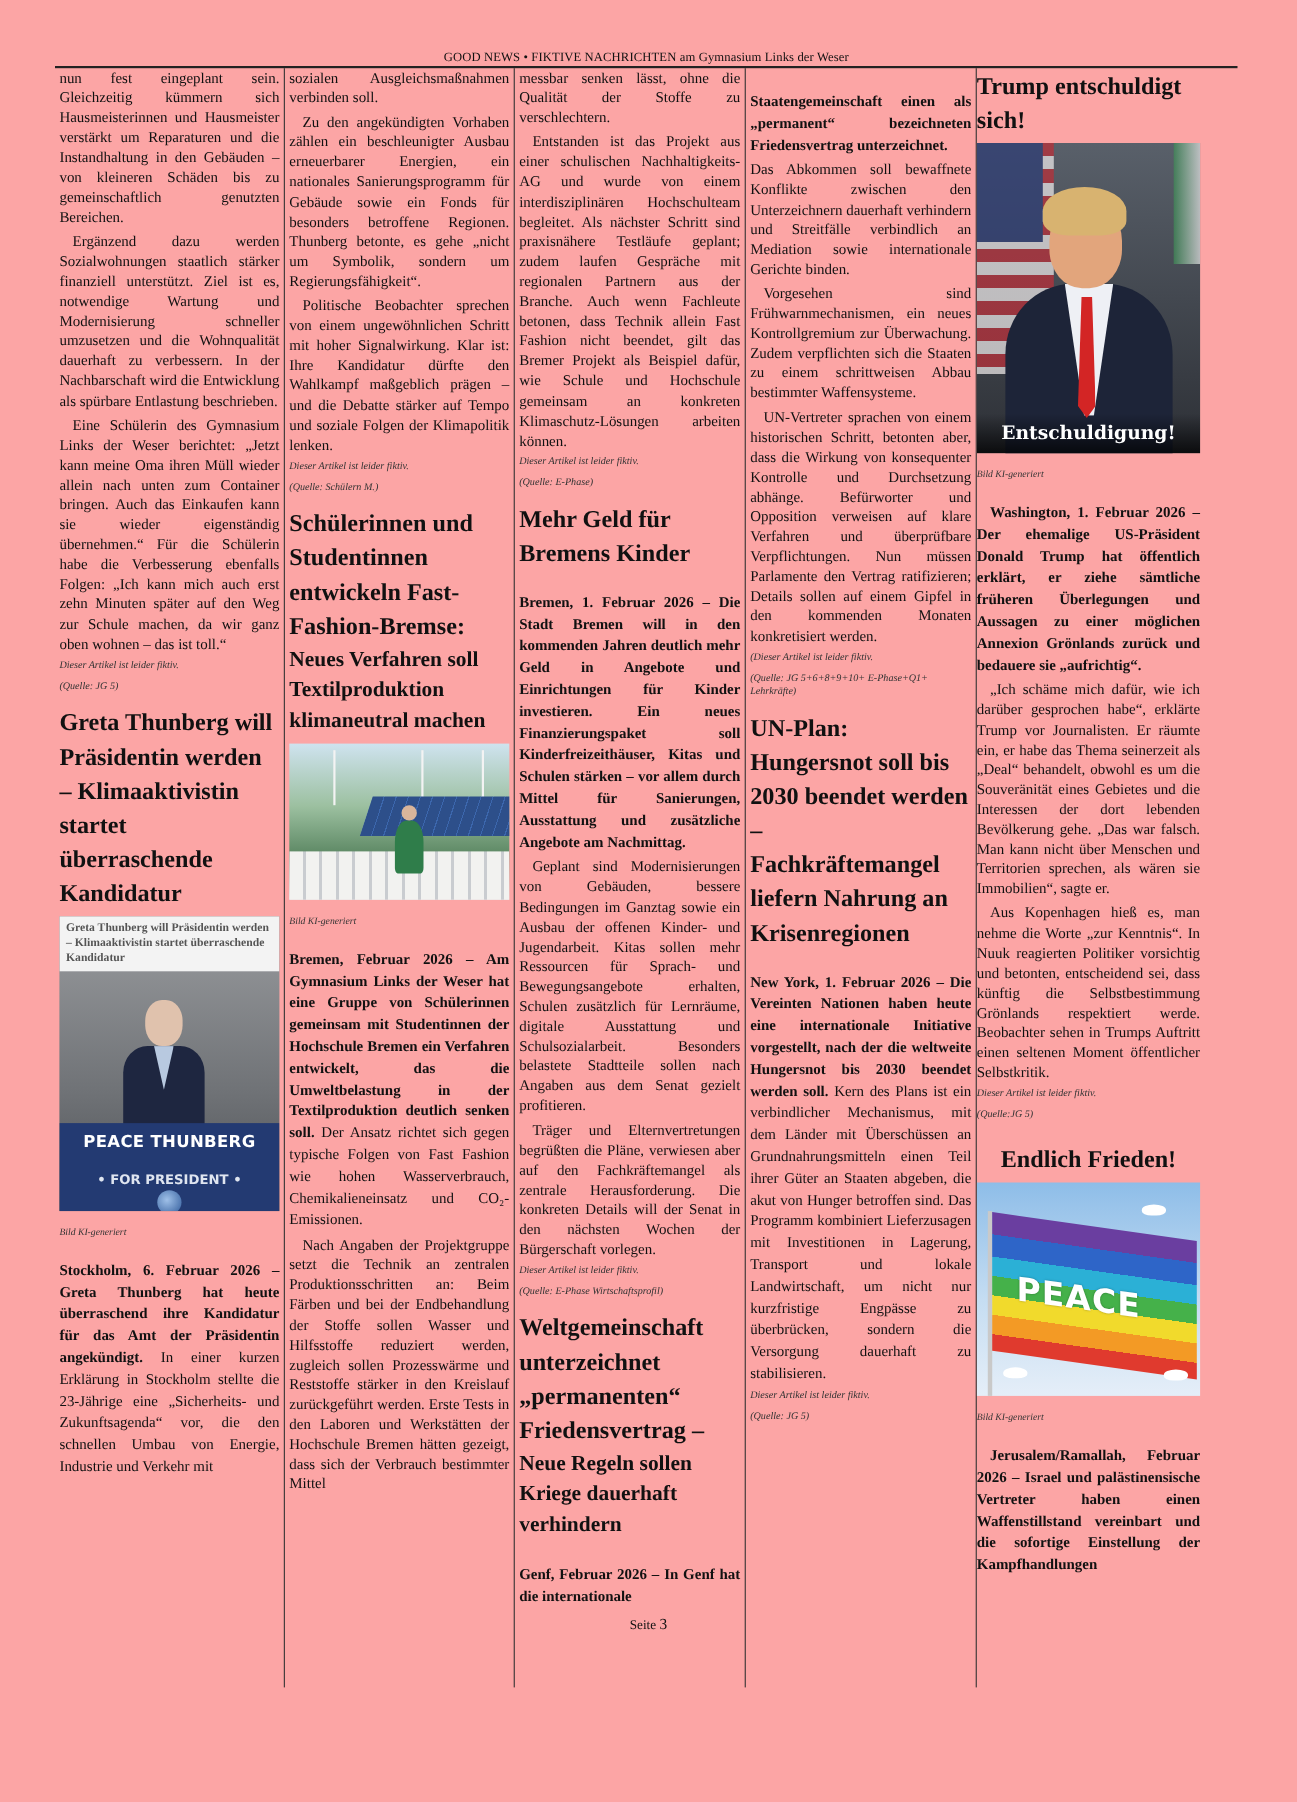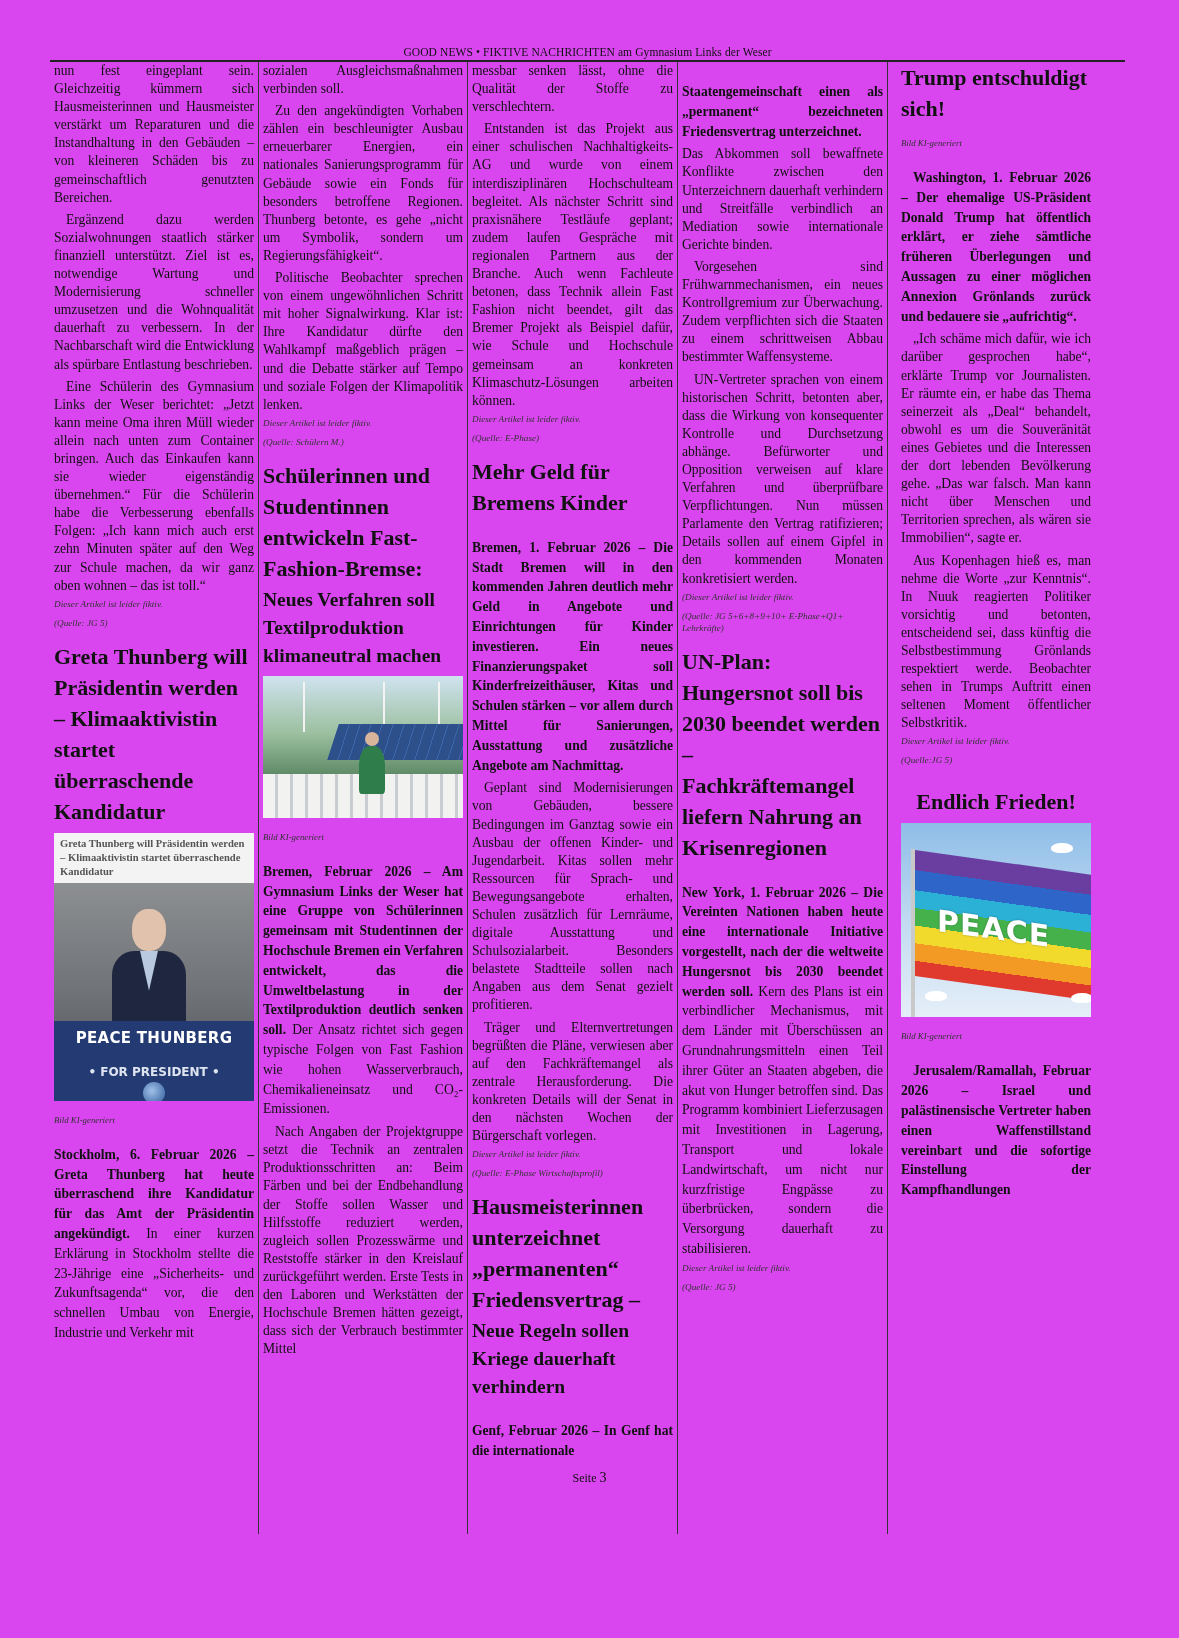--- a/index.html
+++ b/index.html
@@ -1,24 +1,24 @@
 <!DOCTYPE html>
 <html><head>
 <meta charset="utf-8">
 <style>
   * { box-sizing: border-box; margin: 0; padding: 0; }
   html, body { width: 1179px; height: 1638px; background: #ffffff; overflow: hidden; }
   body { font-family: "Liberation Serif", "DejaVu Serif", serif; color: #111; position: relative; }
-  .page { position: absolute; left: 0; top: 0; width: 1179px; height: 1638px; background: #d946ef; }
+  .page { position: absolute; left: 0; top: 0; width: 1179px; height: 1638px; background: #fca5a5; }
   .running-head { position: absolute; top: 46px; left: 50px; width: 1075px; text-align: center; font-size: 11.5px; letter-spacing: 0.1px; color: #111; }
   .head-rule { position: absolute; top: 60px; left: 50px; width: 1075px; height: 1.5px; background: #222; }
   .columns { position: absolute; top: 62px; left: 50px; width: 1075px; height: 1472px; display: flex; }
   .col { height: 100%; overflow: hidden; padding: 0 4px; }
   .col + .col { border-left: 1.5px solid #333; }
-  .c1 { width: 208px; } .c2 { width: 209px; } .c3 { width: 210px; } .c4 { width: 210px; } .c5 { width: 208px; padding-left: 13px; }
+  .c1 { width: 208px; } .c2 { width: 209px; } .c3 { width: 210px; } .c4 { width: 210px; } .c5 { width: 208px; padding-left: 0; }
   p.body { font-size: 13.6px; line-height: 18.1px; text-align: justify; text-indent: 0; margin-bottom: 4px; }
   p.body.ind { text-indent: 12px; }
   p.lead { font-size: 13.6px; line-height: 19.8px; text-align: justify; font-weight: bold; margin-bottom: 4px; margin-top: 20px; }
   p.lead span.norm { font-weight: normal; }
   .fiktiv { font-size: 9.2px; font-style: italic; color: #333; margin: 2px 0 8px 0; }
   .quelle { font-size: 9.2px; font-style: italic; color: #333; margin-bottom: 12px; line-height: 12px; }
   h2.headline { font-size: 22px; line-height: 31px; font-weight: bold; margin: 6px 0 6px 0; color: #111; }
   h2.headline.sm { font-size: 19.5px; line-height: 28px; }
   .caption { font-size: 8.8px; font-style: italic; color: #333; margin: 14px 0 8px 0; }
   .img { position: relative; width: 100%; overflow: hidden; }
@@ -124,21 +124,21 @@
       <div class="fiktiv">Dieser Artikel ist leider fiktiv.</div>
       <div class="quelle">(Quelle: E-Phase)</div>
 
       <h2 class="headline">Mehr Geld für Bremens Kinder</h2>
       <p class="lead">Bremen, 1. Februar 2026 – Die Stadt Bremen will in den kommenden Jahren deutlich mehr Geld in Angebote und Einrichtungen für Kinder investieren. Ein neues Finanzierungspaket soll Kinderfreizeithäuser, Kitas und Schulen stärken – vor allem durch Mittel für Sanierungen, Ausstattung und zusätzliche Angebote am Nachmittag.</p>
       <p class="body ind">Geplant sind Modernisierungen von Gebäuden, bessere Bedingungen im Ganztag sowie ein Ausbau der offenen Kinder- und Jugendarbeit. Kitas sollen mehr Ressourcen für Sprach- und Bewegungsangebote erhalten, Schulen zusätzlich für Lernräume, digitale Ausstattung und Schulsozialarbeit. Besonders belastete Stadtteile sollen nach Angaben aus dem Senat gezielt profitieren.</p>
       <p class="body ind">Träger und Elternvertretungen begrüßten die Pläne, verwiesen aber auf den Fachkräftemangel als zentrale Herausforderung. Die konkreten Details will der Senat in den nächsten Wochen der Bürgerschaft vorlegen.</p>
       <div class="fiktiv">Dieser Artikel ist leider fiktiv.</div>
       <div class="quelle">(Quelle: E-Phase Wirtschaftsprofil)</div>
 
-      <h2 class="headline">Hausmeisterinnen unterzeichnet „permanenten“ Friedensvertrag –</h2>
+      <h2 class="headline">Weltgemeinschaft unterzeichnet „permanenten“ Friedensvertrag –</h2>
       <h2 class="headline sm" style="margin-top:-4px">Neue Regeln sollen Kriege dauerhaft verhindern</h2>
       <p class="lead">Genf, Februar 2026 – In Genf hat die internationale</p>
     </div>
 
     <div class="col c4">
       <p class="lead">Staatengemeinschaft einen als „permanent“ bezeichneten Friedensvertrag unterzeichnet.</p>
       <p class="body">Das Abkommen soll bewaffnete Konflikte zwischen den Unterzeichnern dauerhaft verhindern und Streitfälle verbindlich an Mediation sowie internationale Gerichte binden.</p>
       <p class="body ind">Vorgesehen sind Frühwarnmechanismen, ein neues Kontrollgremium zur Überwachung. Zudem verpflichten sich die Staaten zu einem schrittweisen Abbau bestimmter Waffensysteme.</p>
       <p class="body ind">UN-Vertreter sprachen von einem historischen Schritt, betonten aber, dass die Wirkung von konsequenter Kontrolle und Durchsetzung abhänge. Befürworter und Opposition verweisen auf klare Verfahren und überprüfbare Verpflichtungen. Nun müssen Parlamente den Vertrag ratifizieren; Details sollen auf einem Gipfel in den kommenden Monaten konkretisiert werden.</p>
       <div class="fiktiv">(Dieser Artikel ist leider fiktiv.</div>
@@ -146,20 +146,30 @@
 
       <h2 class="headline">UN-Plan: Hungersnot soll bis 2030 beendet werden –</h2>
       <h2 class="headline" style="margin-top:-6px">Fachkräftemangel liefern Nahrung an Krisenregionen</h2>
       <p class="lead"><span>New York, 1. Februar 2026 – Die Vereinten Nationen haben heute eine internationale Initiative vorgestellt, nach der die weltweite Hungersnot bis 2030 beendet werden soll.</span><span class="norm"> Kern des Plans ist ein verbindlicher Mechanismus, mit dem Länder mit Überschüssen an Grundnahrungsmitteln einen Teil ihrer Güter an Staaten abgeben, die akut von Hunger betroffen sind. Das Programm kombiniert Lieferzusagen mit Investitionen in Lagerung, Transport und lokale Landwirtschaft, um nicht nur kurzfristige Engpässe zu überbrücken, sondern die Versorgung dauerhaft zu stabilisieren.</span></p>
       <div class="fiktiv">Dieser Artikel ist leider fiktiv.</div>
       <div class="quelle">(Quelle: JG 5)</div>
     </div>
 
     <div class="col c5">
       <h2 class="headline" style="margin-top:0">Trump entschuldigt sich!</h2>
+      <div class="img trump">
+        <div class="flag"></div>
+        <div class="flag2"></div>
+        <div class="suit"></div>
+        <div class="shirt"></div>
+        <div class="tie"></div>
+        <div class="head"></div>
+        <div class="hair"></div>
+        <div class="banner">Entschuldigung!</div>
+      </div>
       <div class="caption">Bild KI-generiert</div>
       <p class="lead ind" style="text-indent:12px">Washington, 1. Februar 2026 – Der ehemalige US-Präsident Donald Trump hat öffentlich erklärt, er ziehe sämtliche früheren Überlegungen und Aussagen zu einer möglichen Annexion Grönlands zurück und bedauere sie „aufrichtig“.</p>
       <p class="body ind">„Ich schäme mich dafür, wie ich darüber gesprochen habe“, erklärte Trump vor Journalisten. Er räumte ein, er habe das Thema seinerzeit als „Deal“ behandelt, obwohl es um die Souveränität eines Gebietes und die Interessen der dort lebenden Bevölkerung gehe. „Das war falsch. Man kann nicht über Menschen und Territorien sprechen, als wären sie Immobilien“, sagte er.</p>
       <p class="body ind">Aus Kopenhagen hieß es, man nehme die Worte „zur Kenntnis“. In Nuuk reagierten Politiker vorsichtig und betonten, entscheidend sei, dass künftig die Selbstbestimmung Grönlands respektiert werde. Beobachter sehen in Trumps Auftritt einen seltenen Moment öffentlicher Selbstkritik.</p>
       <div class="fiktiv">Dieser Artikel ist leider fiktiv.</div>
       <div class="quelle">(Quelle:JG 5)</div>
 
       <h2 class="headline" style="text-align:center;margin-top:20px">Endlich Frieden!</h2>
       <div class="img peace">
         <div class="pole"></div>

